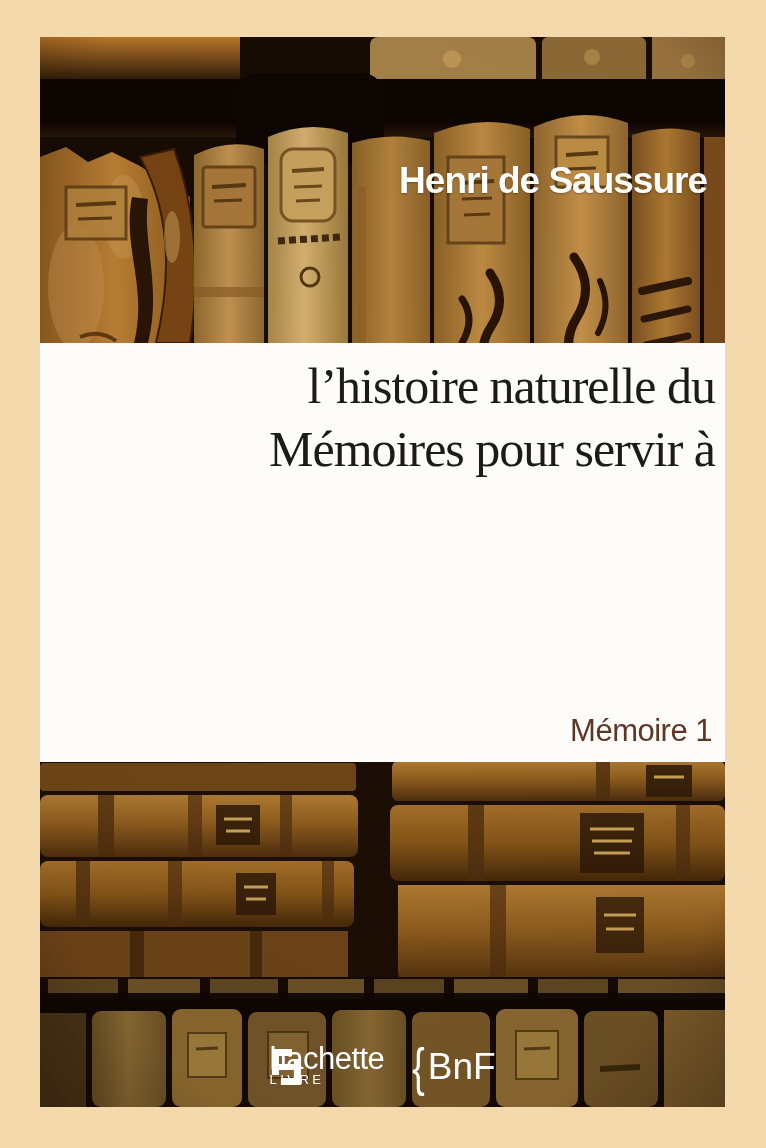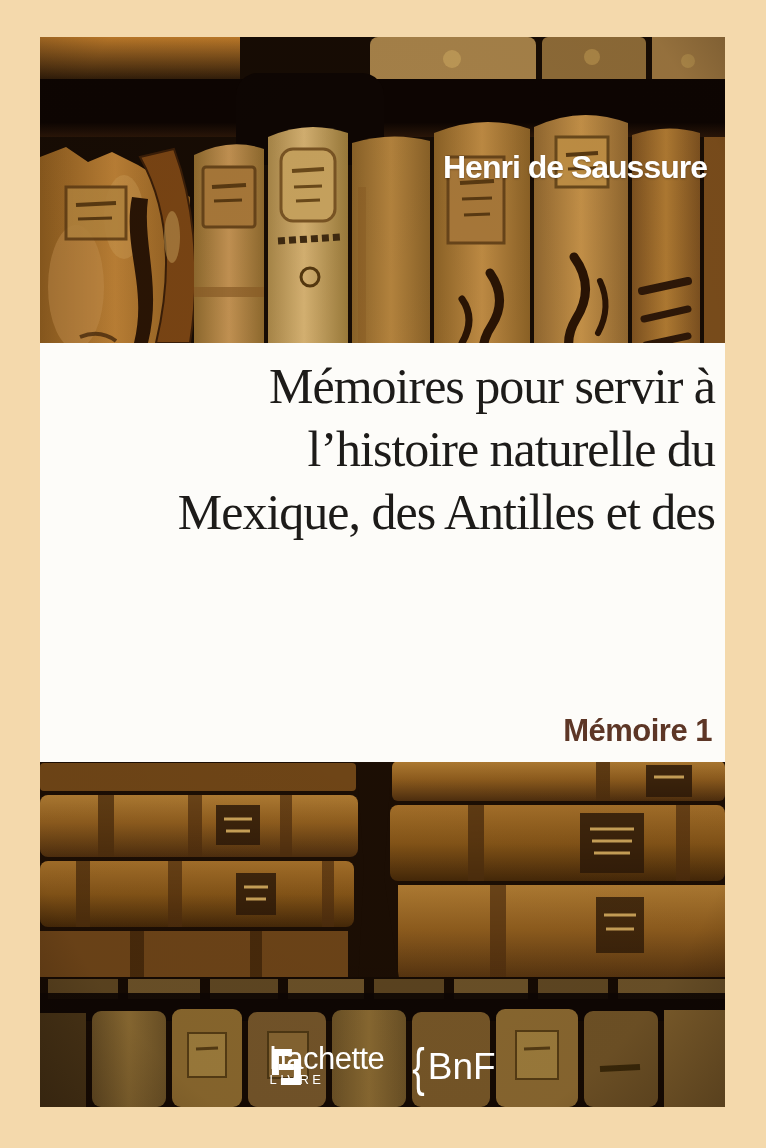--- a/index.html
+++ b/index.html
@@ -15,40 +15,40 @@
   .page{
     position:relative;width:766px;height:1148px;margin:0 auto;
     background:var(--background-cream,#f4d9ac);overflow:hidden;
   }
   .photo{
     position:absolute;left:40px;top:37px;width:685px;height:1070px;
     background:#170c04;overflow:hidden;
   }
   .photo svg{position:absolute;left:0;top:0;display:block;}
   .author{
-    position:absolute;top:110px;right:18px;
+    position:absolute;top:124px;right:18px;
     font-family:"Liberation Sans","DejaVu Sans",sans-serif;
-    font-weight:bold;font-size:32px;line-height:40px;letter-spacing:-1px;
+    font-weight:bold;font-size:37px;line-height:40px;letter-spacing:-1px;
     color:var(--author-text,#fff);
     text-shadow:0 1px 2px rgba(40,20,5,.35);
     white-space:nowrap;
   }
   .band{
     position:absolute;left:0;top:306px;width:685px;height:419px;
     background:var(--band-white,#fdfcf9);
   }
   .title{
     padding:12px 10px 0 20px;text-align:right;
     font-family:"Liberation Serif","DejaVu Serif",serif;
     font-weight:normal;font-size:50px;line-height:63px;letter-spacing:-1px;
     color:var(--title-text,#1d1b19);
   }
   .memoire{
     position:absolute;top:372px;right:13px;
-    font-weight:bold;font-size:31px;line-height:32px;letter-spacing:-0.5px;
+    font-weight:normal;font-size:31px;line-height:32px;letter-spacing:-0.5px;
     color:var(--edition-text,#5d3626);
     white-space:nowrap;
   }
   .logos{
     position:absolute;top:1008px;left:50%;transform:translateX(-50%);
     display:flex;align-items:flex-start;gap:26px;
     color:var(--logo-text,#fff);white-space:nowrap;
   }
   .hl{display:flex;align-items:flex-start;gap:9px;}
   .hicon{width:33px;height:40px;margin-top:2px;flex:0 0 auto;}
@@ -273,23 +273,22 @@
         <rect x="624" y="973" width="61" height="97" fill="#7e5e2c"></rect>
       </g>
 
       <rect x="0" y="0" width="685" height="1070" fill="url(#vig)"></rect>
     </svg>
 
     <div class="author">Henri de Saussure</div>
 
     <div class="band">
       <div class="title">
+        <div>l’histoire naturelle du</div>
         <div>Mémoires pour servir à</div>
-        <div>l’histoire naturelle du</div>
-        <div>Mexique, des Antilles et des</div>
       </div>
       <div class="memoire">Mémoire 1</div>
     </div>
 
     <div class="logos">
       <div class="hl">
         <svg class="hicon" viewBox="0 0 33 40" aria-hidden="true">
           <path d="M2,2 H22 V9 H9 V28 H2 Z" fill="#ffffff"></path>
           <path d="M31,38 H11 V31 H24 V12 H31 Z" fill="#ffffff"></path>
           <rect x="9" y="17" width="15" height="6" fill="#ffffff"></rect>

